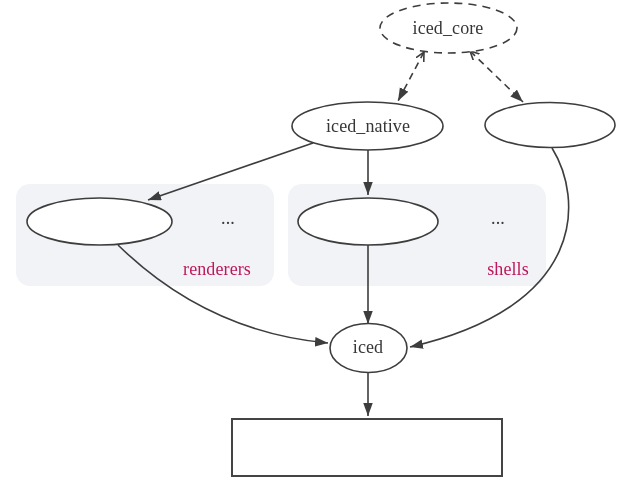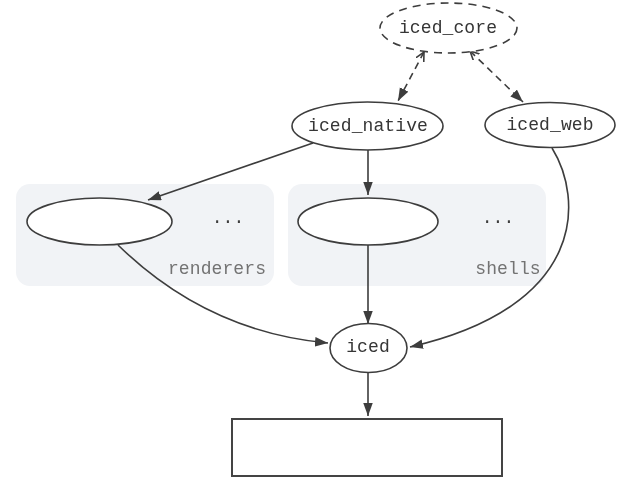--- a/index.html
+++ b/index.html
@@ -1,33 +1,33 @@
 <!DOCTYPE html>
 <html><head>
 <meta charset="utf-8">
 <style>
   html, body { margin: 0; padding: 0; background: #ffffff; }
   #stage {
     position: relative;
     width: 621px;
     height: 483px;
     background: #ffffff;
-    font-family: Liberation Mono, monospace;
+    font-family: Liberation Serif, serif;
     overflow: hidden;
   }
   #edges-shapes { position: absolute; left: 0; top: 0; }
   .label {
     position: absolute;
     transform: translate(-50%, -50%);
     white-space: nowrap;
     font-size: 18px;
     color: #363636;
     letter-spacing: 0.1px;
   }
-  .group-caption { color: #737373; }
+  .group-caption { color: #be185d; }
   .ellipsis { color: #3d3d3d; }
 </style>
 </head>
 <body>
 
 <div id="stage">
 
   <svg id="edges-shapes" width="621" height="483" viewBox="0 0 621 483">
     <defs>
       <marker id="arrow" markerUnits="userSpaceOnUse" markerWidth="14" markerHeight="11" refX="13" refY="4.75" orient="auto">
@@ -54,21 +54,20 @@
     <ellipse cx="367.5" cy="126" rx="75.5" ry="24" fill="#ffffff" stroke="#3d3d3d" stroke-width="1.6"></ellipse>
     <ellipse cx="550" cy="125" rx="65" ry="22.5" fill="#ffffff" stroke="#3d3d3d" stroke-width="1.6"></ellipse>
     <ellipse cx="99.5" cy="221.5" rx="72.5" ry="23.5" fill="#ffffff" stroke="#3d3d3d" stroke-width="1.6"></ellipse>
     <ellipse cx="368" cy="221.5" rx="70" ry="23.5" fill="#ffffff" stroke="#3d3d3d" stroke-width="1.6"></ellipse>
     <ellipse cx="368.5" cy="348" rx="38.5" ry="24.5" fill="#ffffff" stroke="#3d3d3d" stroke-width="1.6"></ellipse>
     <rect x="232" y="419" width="270" height="57" fill="#ffffff" stroke="#444444" stroke-width="2"></rect>
   </svg>
 
   <div class="label" style="left:448px; top:28px;">iced_core</div>
   <div class="label" style="left:368px; top:126px;">iced_native</div>
-  <div class="label" style="left:550px; top:125px;">iced_web</div>
   <div class="label" style="left:368px; top:347px;text-align:right;">iced</div>
 
   <div class="label ellipsis" style="left:228px; top:218px;">...</div>
   <div class="label ellipsis" style="left:498px; top:218px;">...</div>
 
   <div class="label group-caption" style="left:217px; top:269px;">renderers</div>
   <div class="label group-caption" style="left:508px; top:269px;">shells</div>
 
 </div>
 

